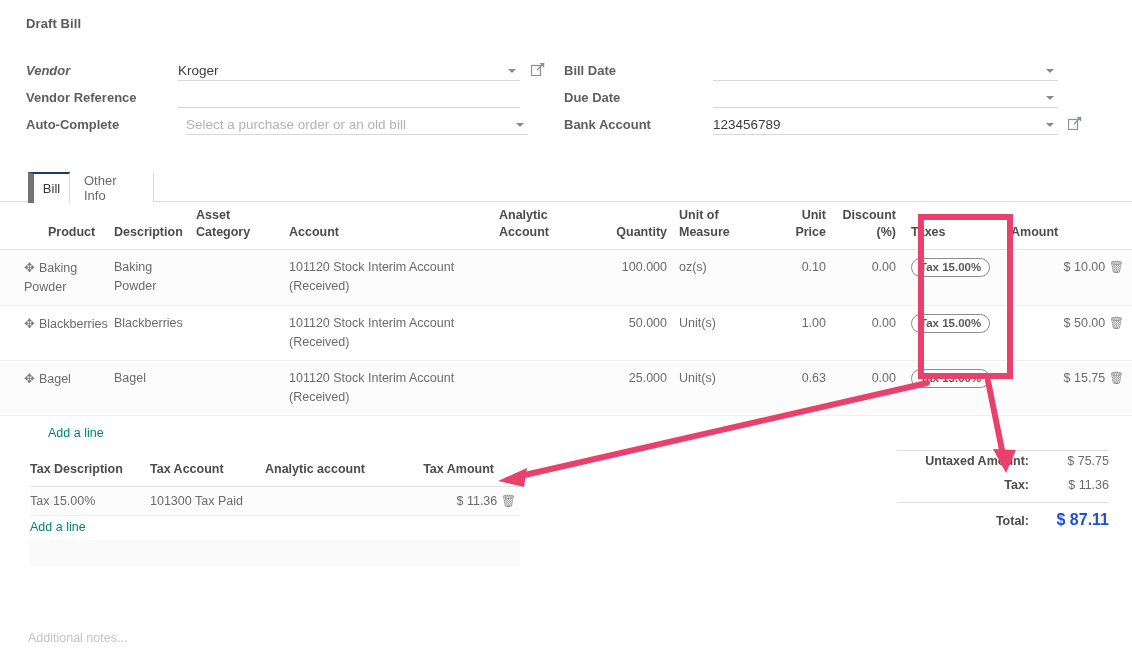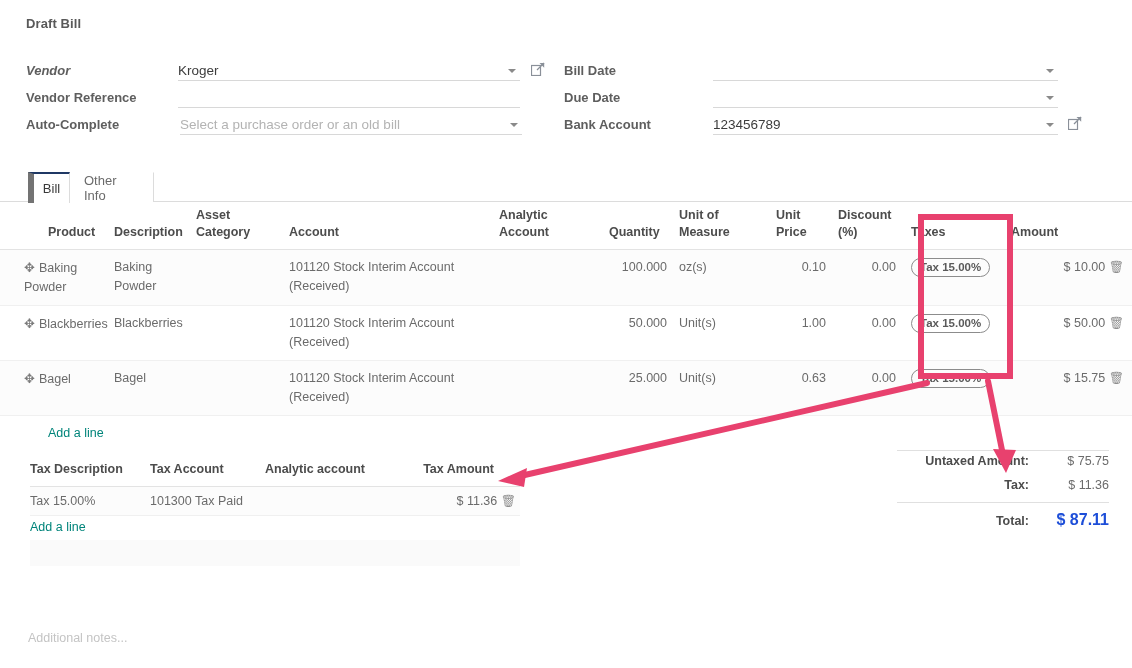--- a/index.html
+++ b/index.html
@@ -41,21 +41,21 @@
     position: absolute; width: 14px; height: 14px; color: #8a9099;
   }
   .extlink svg { display: block; }
 
   
   .lbl-vendor   { left: 26px;  top: 63px; font-style: italic; }
   .lbl-vref     { left: 26px;  top: 90px; }
   .lbl-auto     { left: 26px;  top: 117px; }
   .in-vendor    { left: 178px; top: 60px; width: 342px; }
   .in-vref      { left: 178px; top: 87px; width: 342px; }
-  .in-auto      { left: 180px; top: 114px; width: 342px; }
+  .in-auto      { left: 186px; top: 114px; width: 342px; }
   .el-vendor    { left: 531px; top: 62px; }
   
   .lbl-billdate { left: 564px; top: 63px; }
   .lbl-duedate  { left: 564px; top: 90px; }
   .lbl-bank     { left: 564px; top: 117px; }
   .in-billdate  { left: 713px; top: 60px; width: 345px; }
   .in-duedate   { left: 713px; top: 87px; width: 345px; }
   .in-bank      { left: 713px; top: 114px; width: 345px; }
   .el-bank      { left: 1068px; top: 116px; }
 
@@ -88,21 +88,21 @@
   .lines {
     position: absolute; left: 0; top: 203px; width: 1132px;
   }
   table.lt { width: 1132px; border-collapse: collapse; table-layout: fixed; }
   table.lt thead th {
     font-size: 12.5px; font-weight: bold; color: #4c4c4c;
     vertical-align: bottom; padding: 4px 6px 8px 6px;
     border-bottom: 1px solid #e3e3e3;
     text-align: left; line-height: 17px;
   }
-  table.lt thead th.num { }
+  table.lt thead th.num { text-align: right; }
   table.lt tbody td {
     font-size: 12.5px; color: #6b6b6b; vertical-align: top;
     padding: 8px 6px 8px 6px; line-height: 19px;
     border-bottom: 1px solid #f0f0f0;
   }
   table.lt tbody tr:nth-child(odd) td { background: #fcfcfc; }
   table.lt tbody td.num { text-align: right; }
   .handle { color: #7b7b7b; font-size: 13px; padding-right: 4px; }
   .taxpill {
     display: inline-block; border: 1px solid #8c8c8c; border-radius: 10px;

